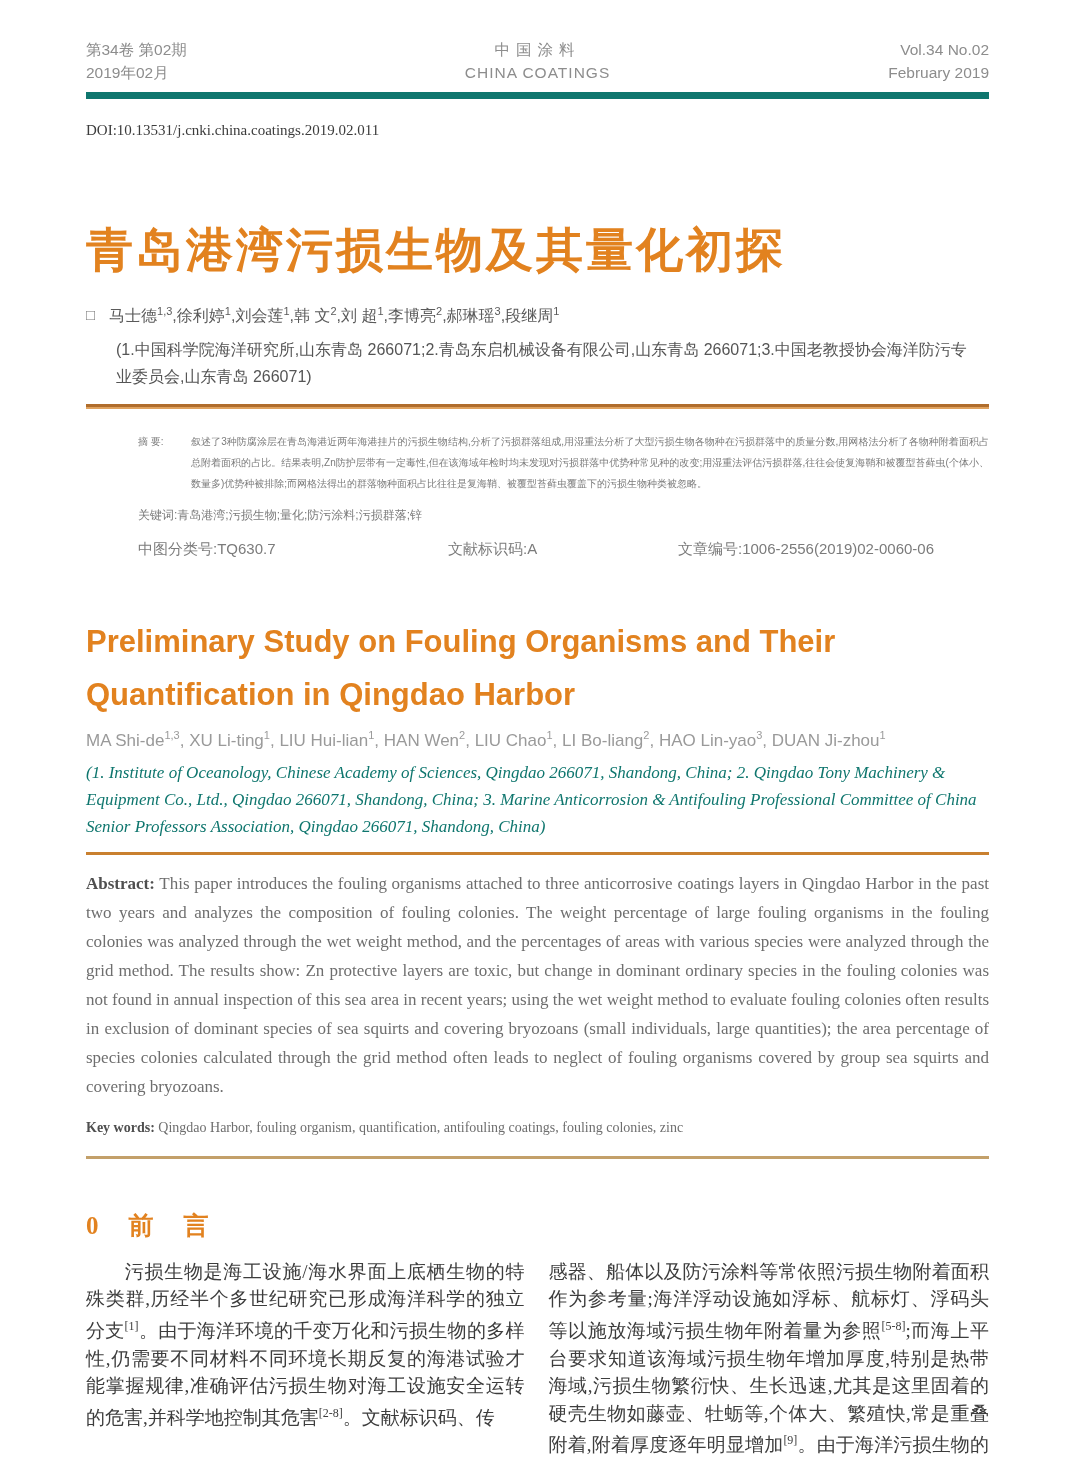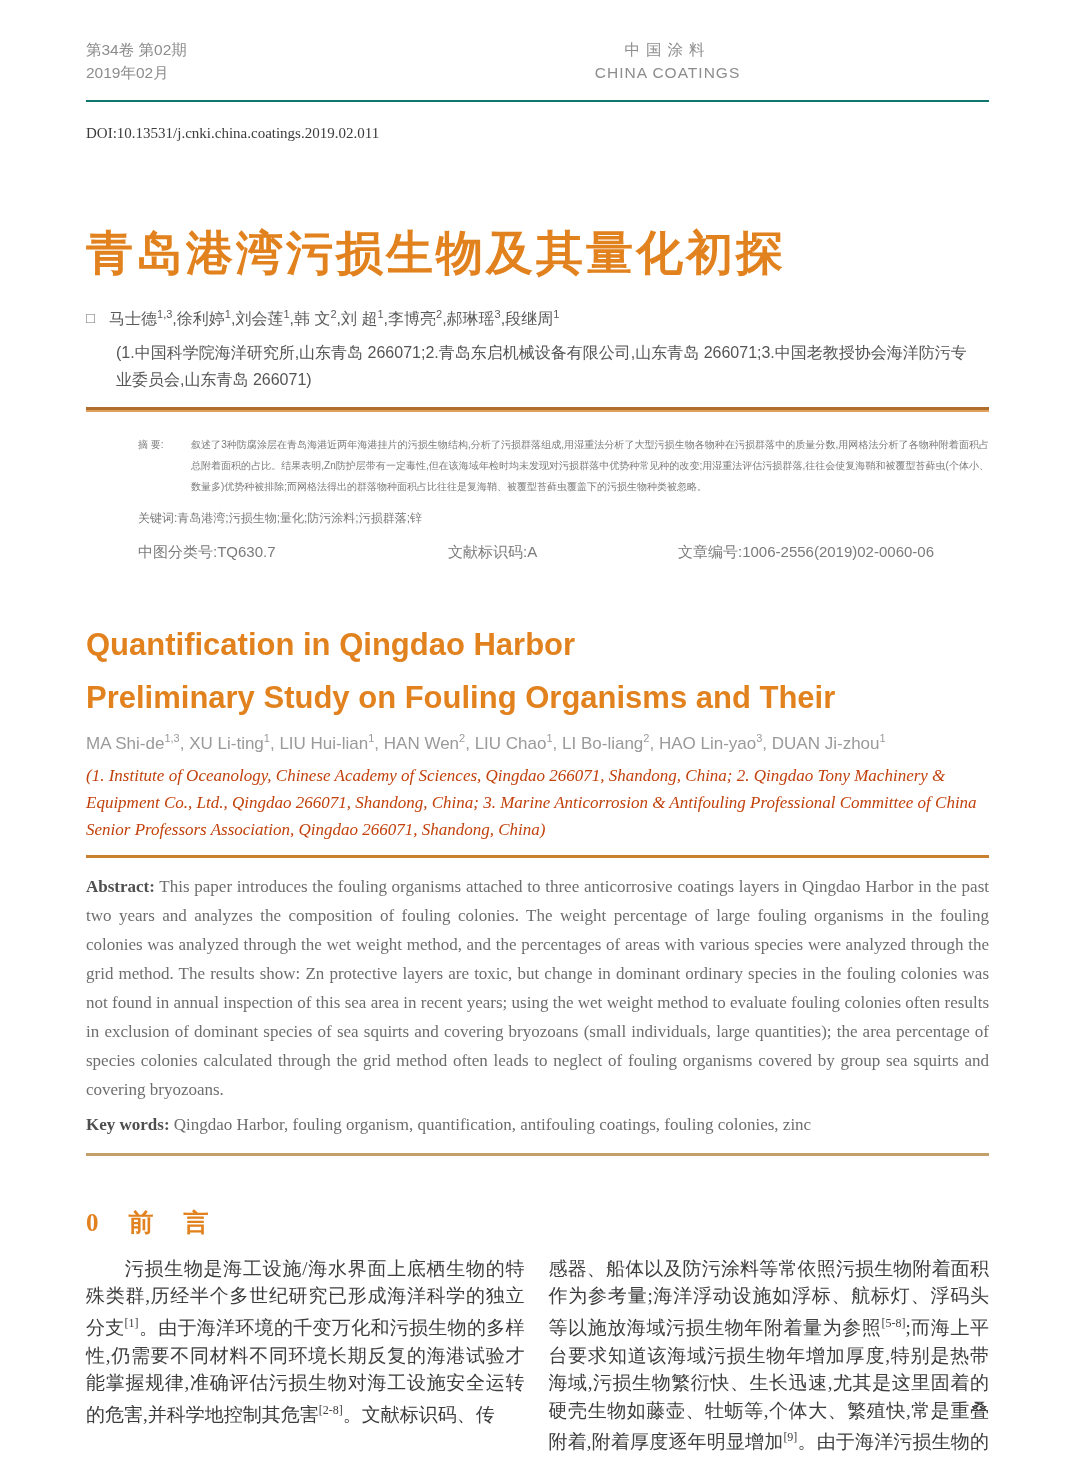--- a/index.html
+++ b/index.html
@@ -1,20 +1,20 @@
 <!DOCTYPE html>
 <html><head>
 <meta charset="utf-8">
 <style>
   html,body{margin:0;padding:0;background:#ffffff;}
   body{width:1075px;min-height:1459px;font-family:"Liberation Sans",sans-serif;color:#444;position:relative;}
   .page{box-sizing:border-box;width:1075px;min-height:1459px;padding:38px 86px 0 86px;position:relative;background:#fff;}
 
   
-  .masthead{display:flex;align-items:flex-start;border-bottom:2px solid #0f766e;padding-bottom:16px;}
+  .masthead{display:flex;align-items:flex-start;border-bottom:7px solid #0f766e;padding-bottom:8px;}
   .masthead .col{line-height:23px;font-size:15.5px;color:#8d8d8d;}
   .masthead .left{width:260px;text-align:left;}
   .masthead .center{flex:1;text-align:center;letter-spacing:1px;}
   .masthead .center .cn{letter-spacing:6px;}
   .masthead .right{width:260px;text-align:right;}
   .doi-line{margin-top:23px;font-size:15px;color:#3c3c3c;font-family:"Liberation Serif",serif;}
 
   
   .cn-title{margin-top:82px;font-size:47px;font-weight:bold;color:#e2821f;letter-spacing:3px;line-height:58px;font-family:"Liberation Sans",sans-serif;}
   .cn-authors{margin-top:26px;font-size:16px;color:#5a5a5a;display:flex;align-items:flex-start;}
@@ -31,24 +31,24 @@
   .cn-abstract .lab{position:absolute;left:52px;top:0;color:#7b7b7b;letter-spacing:0px;}
   .cn-keywords{margin-top:13px;padding-left:52px;font-size:12px;color:#7b7b7b;}
   .cn-class{margin-top:16px;padding-left:52px;font-size:15px;color:#7b7b7b;display:flex;}
   .cn-class .c1{width:310px;}
   .cn-class .c2{width:230px;}
 
   
   .en-title{margin-top:56px;font-size:31px;font-weight:bold;color:#e2821f;line-height:53px;font-family:"Liberation Sans",sans-serif;}
   .en-authors{margin-top:8px;font-size:17px;color:#9a9a9a;}
   .en-authors sup{font-size:11px;}
-  .en-affil{margin-top:8px;font-size:17px;color:#c2410c;font-style:italic;font-family:"Liberation Serif",serif;line-height:27px;}
+  .en-affil{margin-top:8px;font-size:17px;color:#0f766e;font-style:italic;font-family:"Liberation Serif",serif;line-height:27px;}
   .en-abstract{margin-top:14px;font-size:17px;color:#6e6e6e;font-family:"Liberation Serif",serif;line-height:29px;text-align:justify;}
   .en-abstract .lab,.en-kw .lab{font-weight:bold;color:#4f4f4f;}
-  .en-kw{margin-top:6px;font-size:17px;color:#6e6e6e;font-family:"Liberation Serif",serif;line-height:29px;}
+  .en-kw{margin-top:12px;font-size:14px;color:#6e6e6e;font-family:"Liberation Serif",serif;line-height:29px;}
 
   
   .sec-head{margin-top:50px;color:#e2821f;font-weight:bold;font-size:25px;font-family:Liberation Serif, serif;}
   .sec-head .num{margin-right:30px;}
   .sec-head .ttl{letter-spacing:30px;}
   .columns{margin-top:16px;display:flex;}
   .colL{width:440px;margin-right:24px;}
   .colR{width:442px;}
   .body-cn{font-size:19px;color:#3d3d3d;line-height:27.5px;text-align:justify;font-family:"Liberation Serif",serif;}
   .body-cn .indent{display:inline-block;width:38px;}
@@ -59,20 +59,24 @@
 <div class="page">
 
   <div class="masthead">
     <div class="col left">
       <div>第34卷 第02期</div>
       <div>2019年02月</div>
     </div>
     <div class="col center">
       <div class="cn">中国涂料</div>
       <div>CHINA COATINGS</div>
+    </div>
+    <div class="col right">
+      <div>Vol.34  No.02</div>
+      <div>February  2019</div>
     </div>
   </div>
   <div class="doi-line">DOI:10.13531/j.cnki.china.coatings.2019.02.011</div>
 
   <h1 class="cn-title" style="margin:82px 0 0 0;">青岛港湾污损生物及其量化初探</h1>
 
   <div class="cn-authors">
     <span class="marker">□</span>
     <span>
       <span><span>马士德</span><sup>1,3</sup><span>,</span></span><span><span>徐利婷</span><sup>1</sup><span>,</span></span><span><span>刘会莲</span><sup>1</sup><span>,</span></span><span><span>韩  文</span><sup>2</sup><span>,</span></span><span><span>刘  超</span><sup>1</sup><span>,</span></span><span><span>李博亮</span><sup>2</sup><span>,</span></span><span><span>郝琳瑶</span><sup>3</sup><span>,</span></span><span><span>段继周</span><sup>1</sup><span></span></span>
@@ -89,22 +93,22 @@
   <div class="cn-keywords">
     <span>关键词:</span><span>青岛港湾;污损生物;量化;防污涂料;污损群落;锌</span>
   </div>
   <div class="cn-class">
     <span class="c1"><span>中图分类号:</span><span>TQ630.7</span></span>
     <span class="c2"><span>文献标识码:</span><span>A</span></span>
     <span class="c3"><span>文章编号:</span><span>1006-2556(2019)02-0060-06</span></span>
   </div>
 
   <div class="en-title">
+    <div>Preliminary Study on Fouling Organisms and Their</div>
     <div>Quantification in Qingdao Harbor</div>
-    <div>Preliminary Study on Fouling Organisms and Their</div>
   </div>
   <div class="en-authors">
     <span><span>MA Shi-de</span><sup>1,3</sup><span>, </span></span><span><span>XU Li-ting</span><sup>1</sup><span>, </span></span><span><span>LIU Hui-lian</span><sup>1</sup><span>, </span></span><span><span>HAN Wen</span><sup>2</sup><span>, </span></span><span><span>LIU Chao</span><sup>1</sup><span>, </span></span><span><span>LI Bo-liang</span><sup>2</sup><span>, </span></span><span><span>HAO Lin-yao</span><sup>3</sup><span>, </span></span><span><span>DUAN Ji-zhou</span><sup>1</sup><span></span></span>
   </div>
   <div class="en-affil">(1. Institute of Oceanology, Chinese Academy of Sciences, Qingdao 266071, Shandong, China;  2. Qingdao Tony Machinery &amp; Equipment Co., Ltd., Qingdao 266071, Shandong, China;  3. Marine Anticorrosion &amp; Antifouling Professional Committee of China Senior Professors Association, Qingdao 266071, Shandong, China)</div>
 
   <div class="rule-orange-thin"></div>
 
   <div class="en-abstract">
     <span class="lab">Abstract:</span><span> This paper introduces the fouling organisms attached to three anticorrosive coatings layers in Qingdao Harbor in the past two years and analyzes the composition of fouling colonies. The weight percentage of large fouling organisms in the fouling colonies was analyzed through the wet weight method, and the percentages of areas with various species were analyzed through the grid method. The results show: Zn protective layers are toxic, but change in dominant ordinary species in the fouling colonies was not found in annual inspection of this sea area in recent years; using the wet weight method to evaluate fouling colonies often results in exclusion of dominant species of sea squirts and covering bryozoans (small individuals, large quantities); the area percentage of species colonies calculated through the grid method often leads to neglect of fouling organisms covered by group sea squirts and covering bryozoans.</span>

